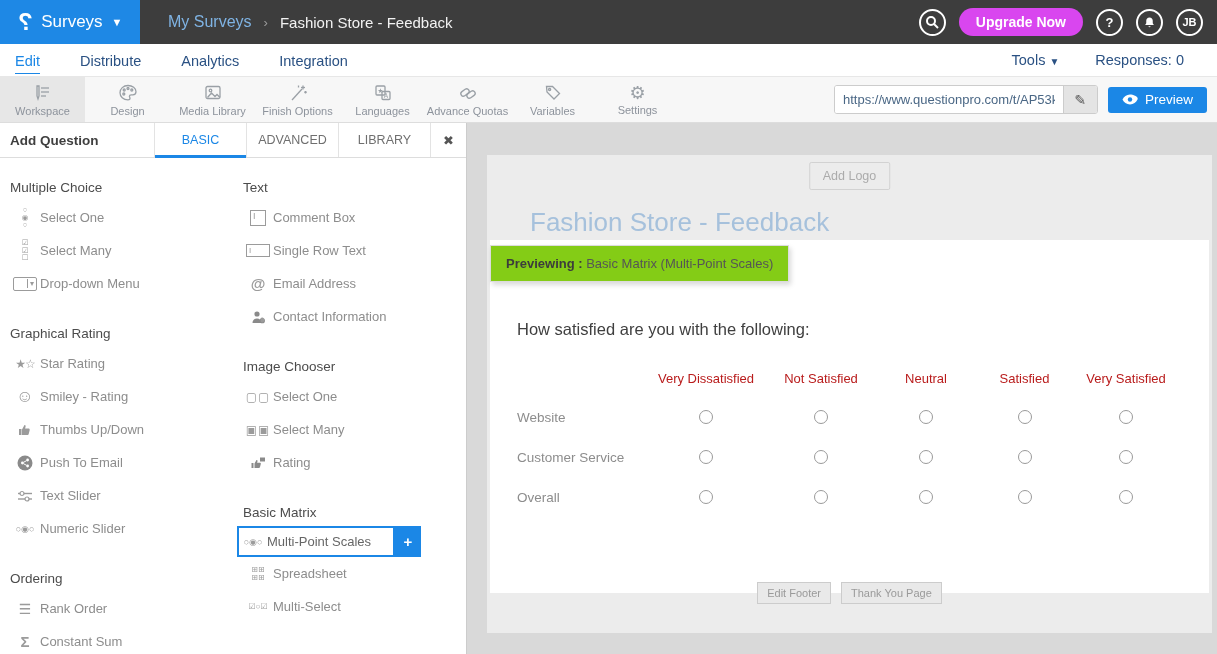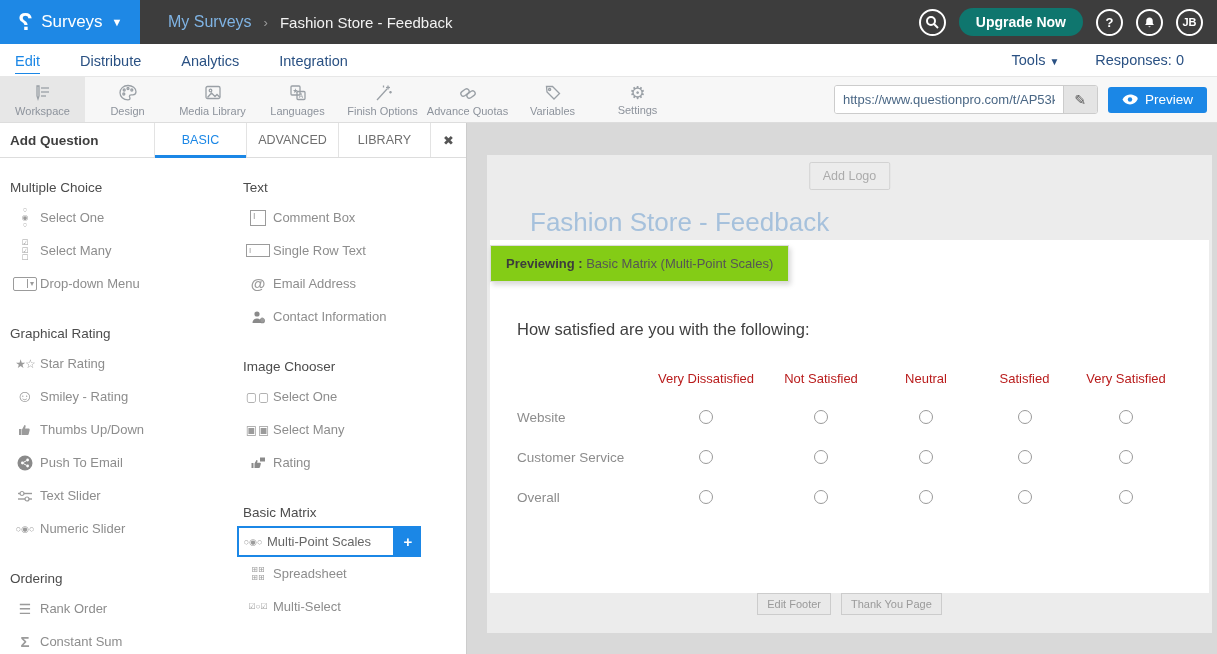--- a/index.html
+++ b/index.html
@@ -12,21 +12,21 @@
   .brand { width:140px; background:#1e88e5; color:#fff; display:flex; align-items:center; justify-content:center; gap:9px; cursor:pointer; }
   .brand .logo { font-size:24px; font-weight:bold; display:inline-block; transform:scaleX(-1); line-height:1; }
   .brand .prod { font-size:17px; }
   .brand .caret { font-size:11px; }
   .crumbs { display:flex; align-items:center; gap:12px; padding-left:28px; flex:1; }
   .crumb-parent { color:#7fb3e3; font-size:16px; cursor:pointer; }
   .crumb-sep { color:#9a9a9a; font-size:13px; }
   .crumb-current { color:#f2f2f2; font-size:15px; }
   .top-actions { display:flex; align-items:center; gap:13px; padding-right:14px; }
   .circle-btn { width:27px; height:27px; border:2px solid #fff; border-radius:50%; color:#fff; display:flex; align-items:center; justify-content:center; font-size:13px; font-weight:bold; cursor:pointer; flex:none; }
-  .upgrade-btn { background:#0f766e; color:#fff; font-weight:bold; font-size:14px; border:none; border-radius:14px; padding:6px 17px; cursor:pointer; }
+  .upgrade-btn { background:#d946ef; color:#fff; font-weight:bold; font-size:14px; border:none; border-radius:14px; padding:6px 17px; cursor:pointer; }
 
   
   .navbar { height:33px; background:#fff; display:flex; align-items:center; padding:0 15px; border-bottom:1px solid #e7e7e7; flex:none; }
   .nav-item { color:#2a5183; font-size:14.5px; margin-right:40px; padding:6px 0 4px; cursor:pointer; }
   .nav-item.active { color:#1b87e6; border-bottom:1px solid #1b87e6; }
   .nav-right { margin-left:auto; display:flex; align-items:center; gap:36px; padding-right:18px; }
   .nav-right .tools { color:#2a5183; font-size:14.5px; cursor:pointer; }
   .nav-right .tools .caret { font-size:10px; }
   .nav-right .responses { color:#2a5183; font-size:14.5px; cursor:pointer; }
 
@@ -96,21 +96,21 @@
   .q-card { position:absolute; left:3px; right:3px; top:85px; bottom:40px; background:#fff; }
   .preview-tip { position:absolute; left:3px; top:90px; background:#84cc16; border:1px solid #dcdcdc; box-shadow:2px 3px 5px rgba(0,0,0,0.15); padding:10px 15px; font-size:13px; color:#555; white-space:nowrap; z-index:3; }
   .preview-tip b { color:#3c3c3c; }
   .q-card-inner { padding:80px 20px 0 27px; }
   .q-text { font-size:16.5px; color:#3f3f3f; }
   .matrix { margin-top:20px; display:grid; grid-template-columns:130px 118px 112px 98px 99px 104px; }
   .m-head { height:38px; display:flex; align-items:center; justify-content:center; color:#b91c1c; font-size:13px; white-space:nowrap; }
   .m-rowlabel { height:40px; display:flex; align-items:center; color:#8d8d8d; font-size:13.5px; }
   .m-cell { height:40px; display:flex; align-items:center; justify-content:center; }
   .radio { width:14px; height:14px; border:1.5px solid #9a9a9a; border-radius:50%; background:#fff; cursor:pointer; }
-  .survey-footer { position:absolute; bottom:18px; left:0; right:0; display:flex; justify-content:center; gap:10px; }
+  .survey-footer { position:absolute; bottom:29px; left:0; right:0; display:flex; justify-content:center; gap:10px; }
   .footer-btn { border:1px solid #ccc; background:#e9e9e9; color:#9a9a9a; font-size:11px; padding:4px 9px; cursor:pointer; font-family:inherit; }
 </style>
 </head>
 <body>
 
 <div class="app">
 
   <div class="topbar">
     <div class="brand">
       <span class="logo">?</span>
@@ -179,37 +179,37 @@
     <div class="tb-item">
       <svg width="22" height="20" viewBox="0 0 22 20">
           <rect x="4" y="3.5" width="14" height="12" rx="1.5"></rect>
           <circle cx="8.5" cy="7.5" r="1.3"></circle>
           <path d="M5.5 14.5l4-4.5 3.5 3.5 2-2 3 3"></path>
         </svg>
       <span class="tb-label">Media Library</span>
     </div>
     <div class="tb-item">
       <svg width="22" height="20" viewBox="0 0 22 20">
-          <rect x="4" y="3" width="9" height="9" rx="1"></rect>
-          <rect x="10" y="8.5" width="8" height="8" rx="1"></rect>
-          <text x="8.5" y="9.5" font-size="6.5" fill="#9aa0a6" stroke="none" text-anchor="middle">★</text>
-          <text x="14" y="15" font-size="6.5" fill="#9aa0a6" stroke="none" text-anchor="middle">A</text>
-        </svg>
-      <span class="tb-label">Languages</span>
-    </div>
-    <div class="tb-item">
-      <svg width="22" height="20" viewBox="0 0 22 20">
           <line x1="5" y1="17" x2="15" y2="6"></line>
           <line x1="16" y1="2.5" x2="16" y2="6.5"></line>
           <line x1="14" y1="4.5" x2="18" y2="4.5"></line>
           <line x1="18.5" y1="8" x2="18.5" y2="10.5"></line>
           <line x1="17.2" y1="9.2" x2="19.8" y2="9.2"></line>
           <line x1="11.5" y1="2.5" x2="11.5" y2="4.5"></line>
         </svg>
       <span class="tb-label">Finish Options</span>
+    </div>
+    <div class="tb-item">
+      <svg width="22" height="20" viewBox="0 0 22 20">
+          <rect x="4" y="3" width="9" height="9" rx="1"></rect>
+          <rect x="10" y="8.5" width="8" height="8" rx="1"></rect>
+          <text x="8.5" y="9.5" font-size="6.5" fill="#9aa0a6" stroke="none" text-anchor="middle">★</text>
+          <text x="14" y="15" font-size="6.5" fill="#9aa0a6" stroke="none" text-anchor="middle">A</text>
+        </svg>
+      <span class="tb-label">Languages</span>
     </div>
     <div class="tb-item">
       <svg width="22" height="20" viewBox="0 0 22 20">
           <rect x="3.5" y="7" width="9" height="5" rx="2.5" transform="rotate(-35 8 9.5)"></rect>
           <rect x="9.5" y="9" width="9" height="5" rx="2.5" transform="rotate(-35 14 11.5)"></rect>
         </svg>
       <span class="tb-label">Advance Quotas</span>
     </div>
     <div class="tb-item">
       <svg width="22" height="20" viewBox="0 0 22 20">

